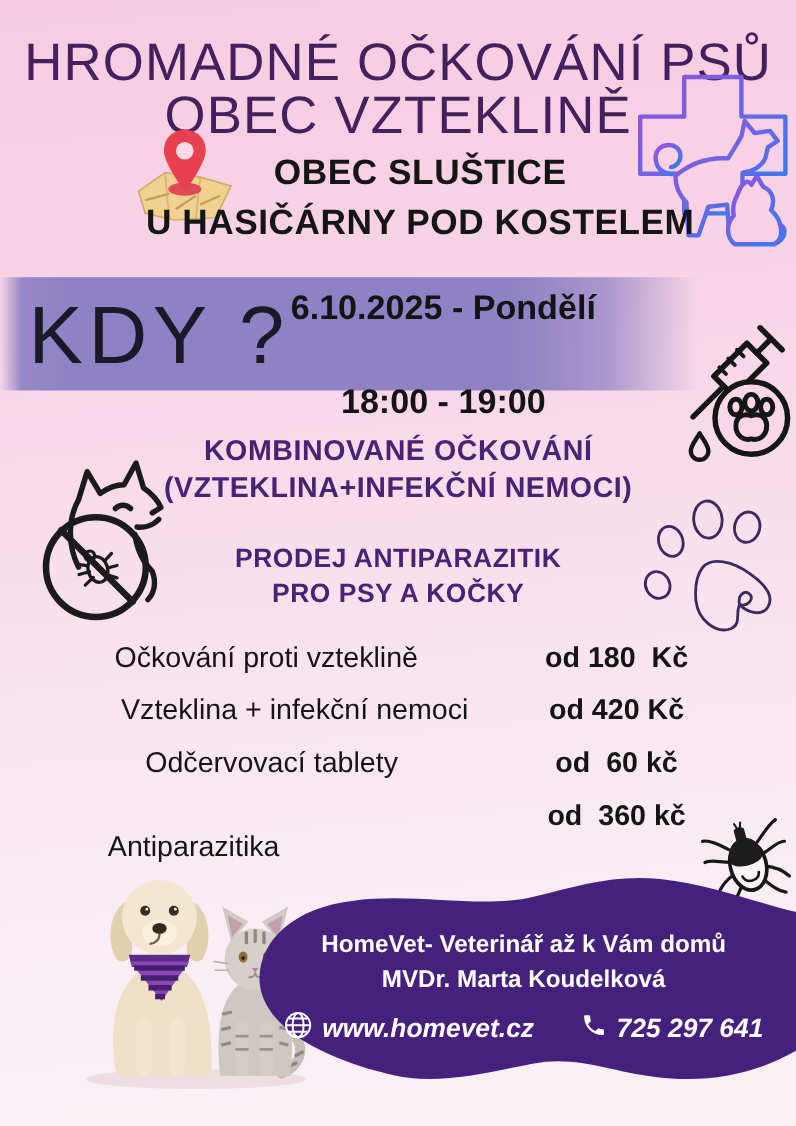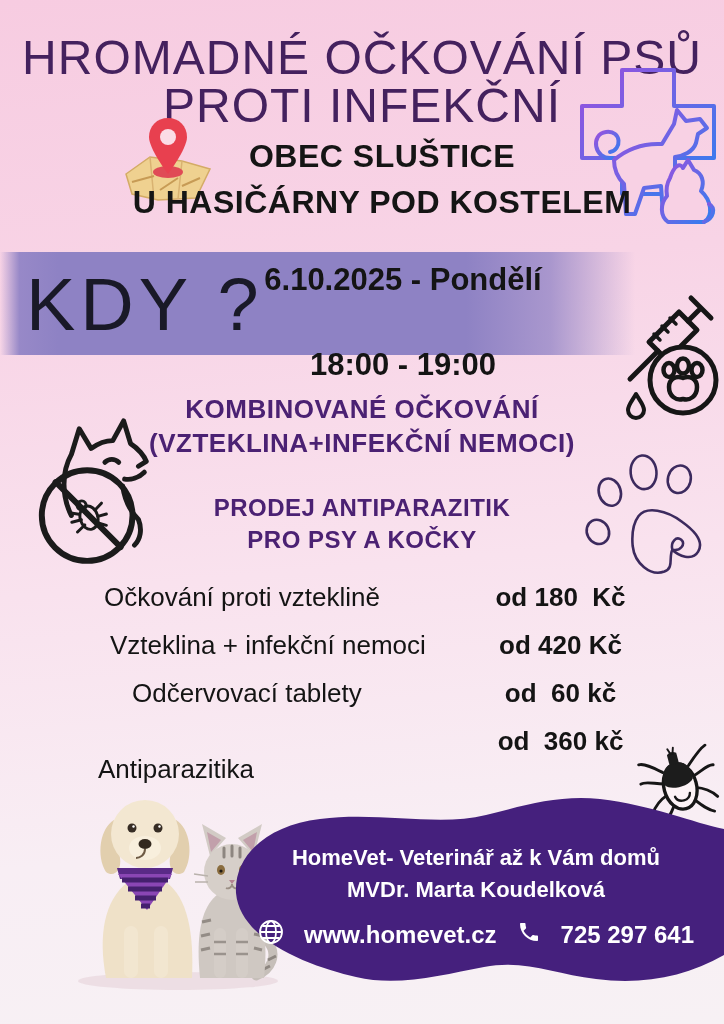--- a/index.html
+++ b/index.html
@@ -18,29 +18,29 @@
   }
   #kdy-label{left:26px;top:262px;font-size:74px;font-weight:300;color:#191927;letter-spacing:5px;}
   .date-line{left:238px;width:330px;text-align:center;color:#141414;font-weight:bold;font-size:31px;}
   .purple-h{color:#4b2173;font-weight:bold;letter-spacing:.5px;}
   .price-row-label{left:104px;width:400px;color:#141414;font-size:26px;font-weight:normal;white-space:pre;}
   .price-row-value{left:468px;width:185px;text-align:center;color:#141414;font-size:26px;font-weight:bold;white-space:pre;}
   #footer-blob{left:228px;top:783px;width:496px;height:207px;}
   #footer-blob svg.blob-bg{position:absolute;left:0;top:0;}
   .blob-text{position:absolute;left:10px;width:476px;text-align:center;color:#ffffff;font-weight:bold;}
   #contact-row{position:absolute;left:30px;top:136px;width:436px;display:flex;justify-content:space-between;align-items:center;}
-  .contact-group{display:flex;align-items:center;gap:20px;color:#ffffff;font-weight:bold;font-size:24px;}
+  .contact-group{display:flex;align-items:center;gap:9px;color:#ffffff;font-weight:bold;font-size:24px;font-style:italic;}
 </style>
 </head>
 <body>
 
 <div id="poster">
 
   <div class="abs ctr title-line" style="top:30px;">HROMADNÉ OČKOVÁNÍ PSŮ</div>
-  <div class="abs ctr title-line" style="top:78px;">PROTI INFEKČNÍ</div>
+  <div class="abs ctr title-line" style="top:78px;">OBEC VZTEKLINĚ</div>
 
   <div class="abs" style="left:578px;top:66px;">
     <svg width="142" height="172" viewBox="0 0 142 172">
       <defs>
         <linearGradient id="vg" x1="0%" y1="0%" x2="100%" y2="100%">
           <stop offset="0%" stop-color="#9b50dd"></stop>
             <stop offset="100%" stop-color="#2f80f0"></stop>
         </linearGradient>
       </defs>
       <g fill="none" stroke="url(#vg)" stroke-width="4" stroke-linejoin="round" stroke-linecap="round">

